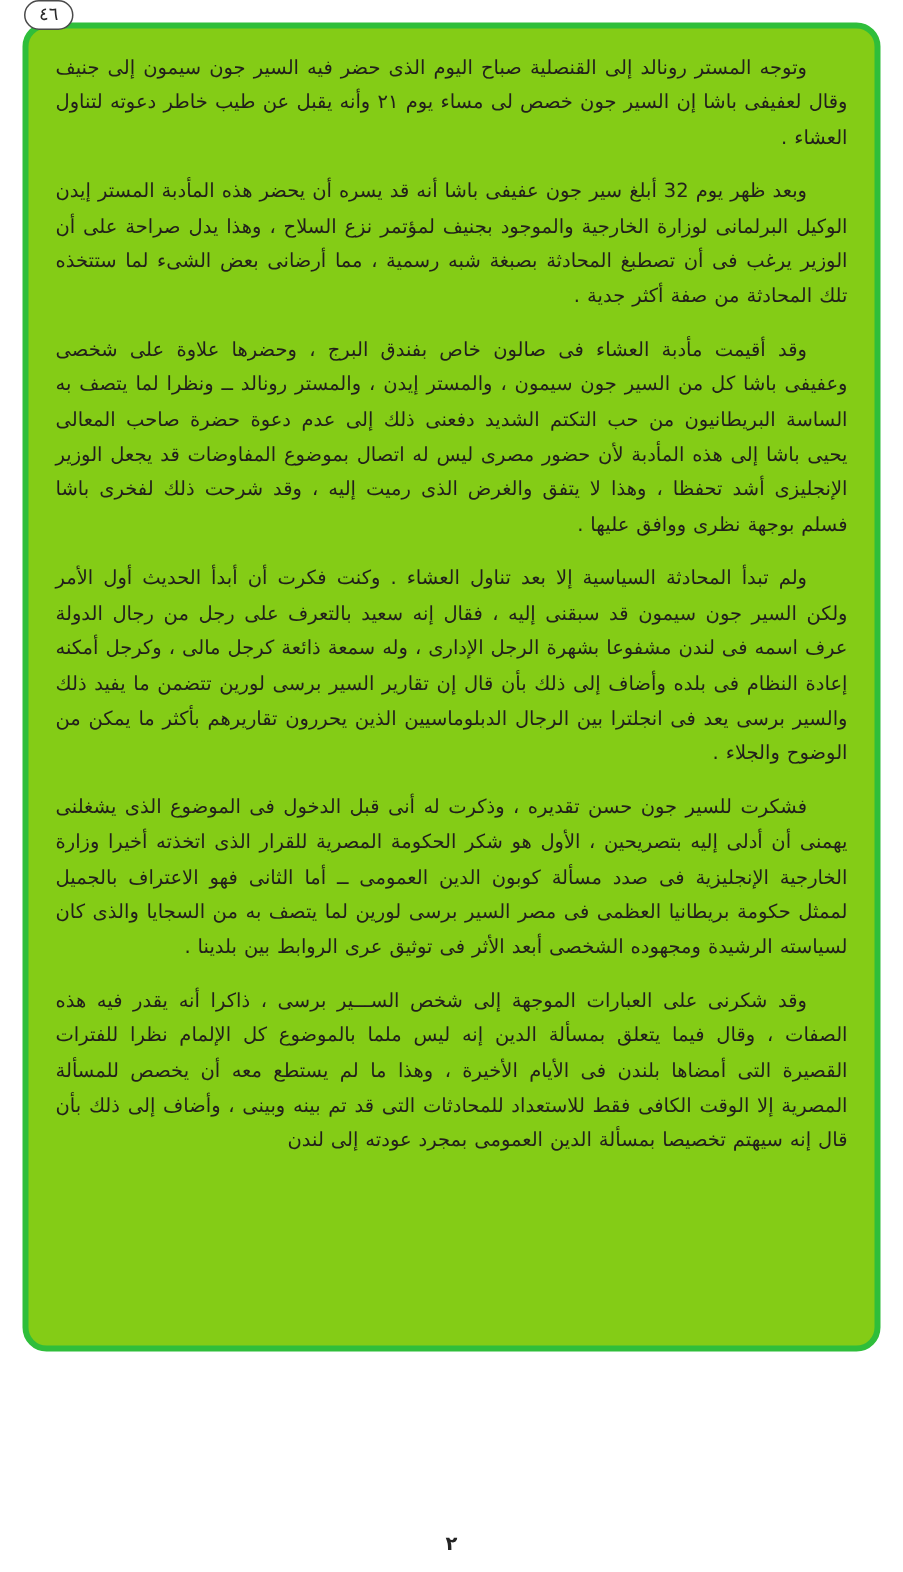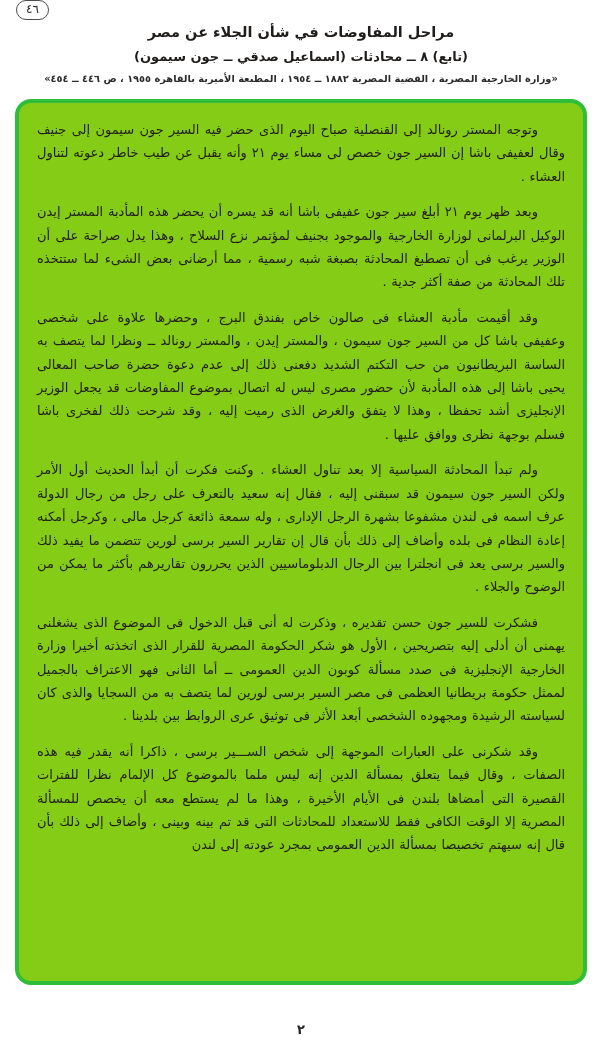--- a/index.html
+++ b/index.html
@@ -72,29 +72,24 @@
     color: #242424;
   }
 </style>
 </head>
 <body>
 
 <div class="page">
 
   <div class="corner-label">٤٦</div>
 
-  <header>
-    <h1 class="doc-title">مراحل المفاوضات في شأن الجلاء عن مصر</h1>
-    <h2 class="doc-subtitle">(تابع) ٨ ــ محادثات (اسماعيل صدقي ــ جون سيمون)</h2>
-    <div class="citation">«وزارة الخارجية المصرية ، القضية المصرية ١٨٨٢ ــ ١٩٥٤ ، المطبعة الأميرية بالقاهرة ١٩٥٥ ، ص ٤٤٦ ــ ٤٥٤»</div>
-  </header>
 
   <div class="text-frame" style="border-color: rgb(47, 190, 58);">
     <p>وتوجه المستر رونالد إلى القنصلية صباح اليوم الذى حضر فيه السير جون سيمون إلى جنيف وقال لعفيفى باشا إن السير جون خصص لى مساء يوم ٢١ وأنه يقبل عن طيب خاطر دعوته لتناول العشاء .</p>
-    <p>وبعد ظهر يوم ٢١ أبلغ سير جون عفيفى باشا أنه قد يسره أن يحضر هذه المأدبة المستر إيدن الوكيل البرلمانى لوزارة الخارجية والموجود بجنيف لمؤتمر نزع السلاح ، وهذا يدل صراحة على أن الوزير يرغب فى أن تصطبغ المحادثة بصبغة شبه رسمية ، مما أرضانى بعض الشىء لما ستتخذه تلك المحادثة من صفة أكثر جدية .</p>
+    <p>وبعد ظهر يوم 32 أبلغ سير جون عفيفى باشا أنه قد يسره أن يحضر هذه المأدبة المستر إيدن الوكيل البرلمانى لوزارة الخارجية والموجود بجنيف لمؤتمر نزع السلاح ، وهذا يدل صراحة على أن الوزير يرغب فى أن تصطبغ المحادثة بصبغة شبه رسمية ، مما أرضانى بعض الشىء لما ستتخذه تلك المحادثة من صفة أكثر جدية .</p>
     <p>وقد أقيمت مأدبة العشاء فى صالون خاص بفندق البرج ، وحضرها علاوة على شخصى وعفيفى باشا كل من السير جون سيمون ، والمستر إيدن ، والمستر رونالد ــ ونظرا لما يتصف به الساسة البريطانيون من حب التكتم الشديد دفعنى ذلك إلى عدم دعوة حضرة صاحب المعالى يحيى باشا إلى هذه المأدبة لأن حضور مصرى ليس له اتصال بموضوع المفاوضات قد يجعل الوزير الإنجليزى أشد تحفظا ، وهذا لا يتفق والغرض الذى رميت إليه ، وقد شرحت ذلك لفخرى باشا فسلم بوجهة نظرى ووافق عليها .</p>
     <p>ولم تبدأ المحادثة السياسية إلا بعد تناول العشاء . وكنت فكرت أن أبدأ الحديث أول الأمر ولكن السير جون سيمون قد سبقنى إليه ، فقال إنه سعيد بالتعرف على رجل من رجال الدولة عرف اسمه فى لندن مشفوعا بشهرة الرجل الإدارى ، وله سمعة ذائعة كرجل مالى ، وكرجل أمكنه إعادة النظام فى بلده وأضاف إلى ذلك بأن قال إن تقارير السير برسى لورين تتضمن ما يفيد ذلك والسير برسى يعد فى انجلترا بين الرجال الدبلوماسيين الذين يحررون تقاريرهم بأكثر ما يمكن من الوضوح والجلاء .</p>
     <p>فشكرت للسير جون حسن تقديره ، وذكرت له أنى قبل الدخول فى الموضوع الذى يشغلنى يهمنى أن أدلى إليه بتصريحين ، الأول هو شكر الحكومة المصرية للقرار الذى اتخذته أخيرا وزارة الخارجية الإنجليزية فى صدد مسألة كوبون الدين العمومى ــ أما الثانى فهو الاعتراف بالجميل لممثل حكومة بريطانيا العظمى فى مصر السير برسى لورين لما يتصف به من السجايا والذى كان لسياسته الرشيدة ومجهوده الشخصى أبعد الأثر فى توثيق عرى الروابط بين بلدينا .</p>
     <p>وقد شكرنى على العبارات الموجهة إلى شخص الســـير برسى ، ذاكرا أنه يقدر فيه هذه الصفات ، وقال فيما يتعلق بمسألة الدين إنه ليس ملما بالموضوع كل الإلمام نظرا للفترات القصيرة التى أمضاها بلندن فى الأيام الأخيرة ، وهذا ما لم يستطع معه أن يخصص للمسألة المصرية إلا الوقت الكافى فقط للاستعداد للمحادثات التى قد تم بينه وبينى ، وأضاف إلى ذلك بأن قال إنه سيهتم تخصيصا بمسألة الدين العمومى بمجرد عودته إلى لندن</p>
   </div>
 
   <div class="page-number">٢</div>
 
 </div>
 

